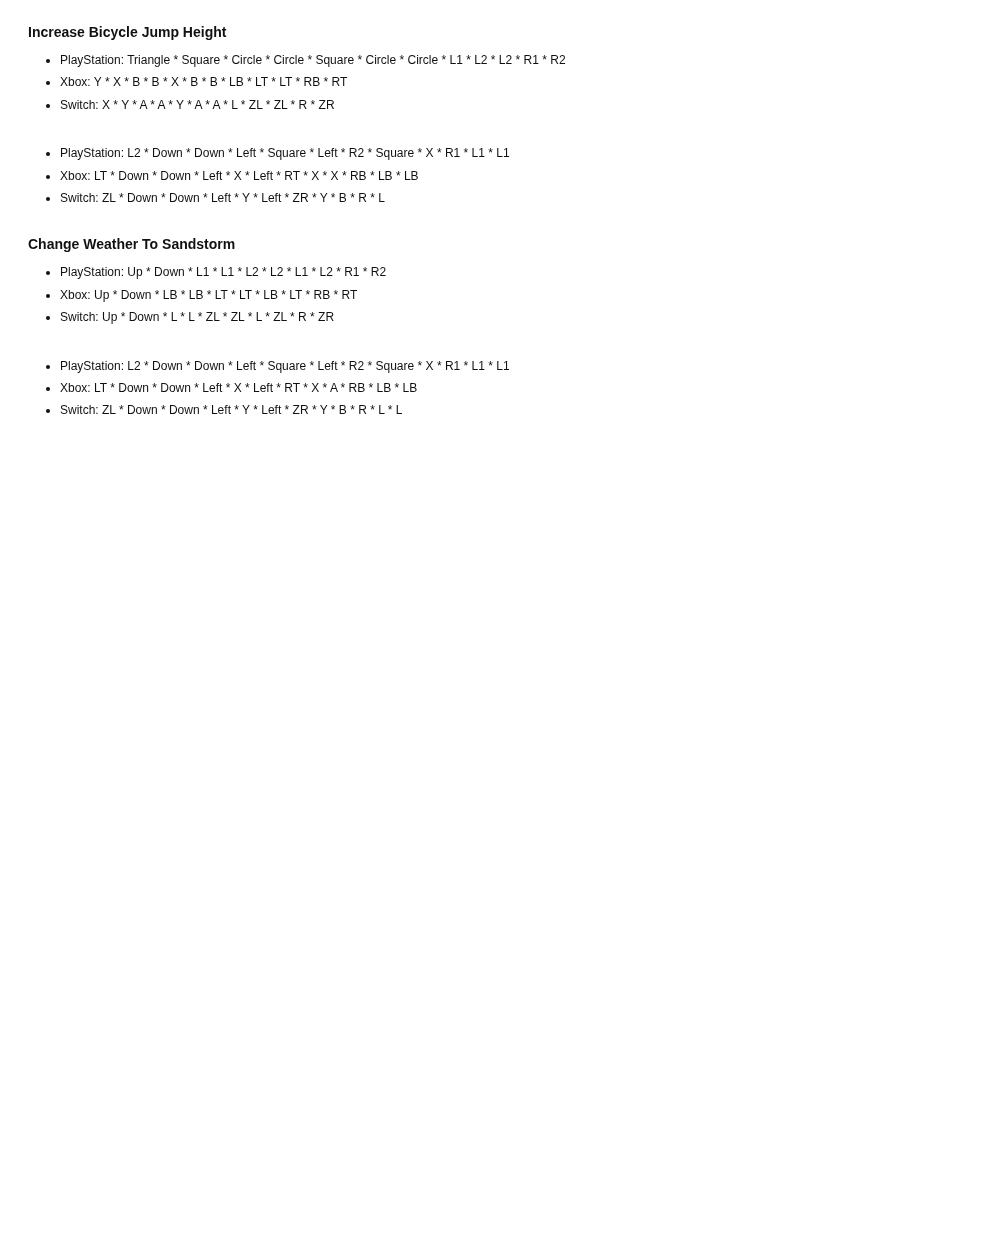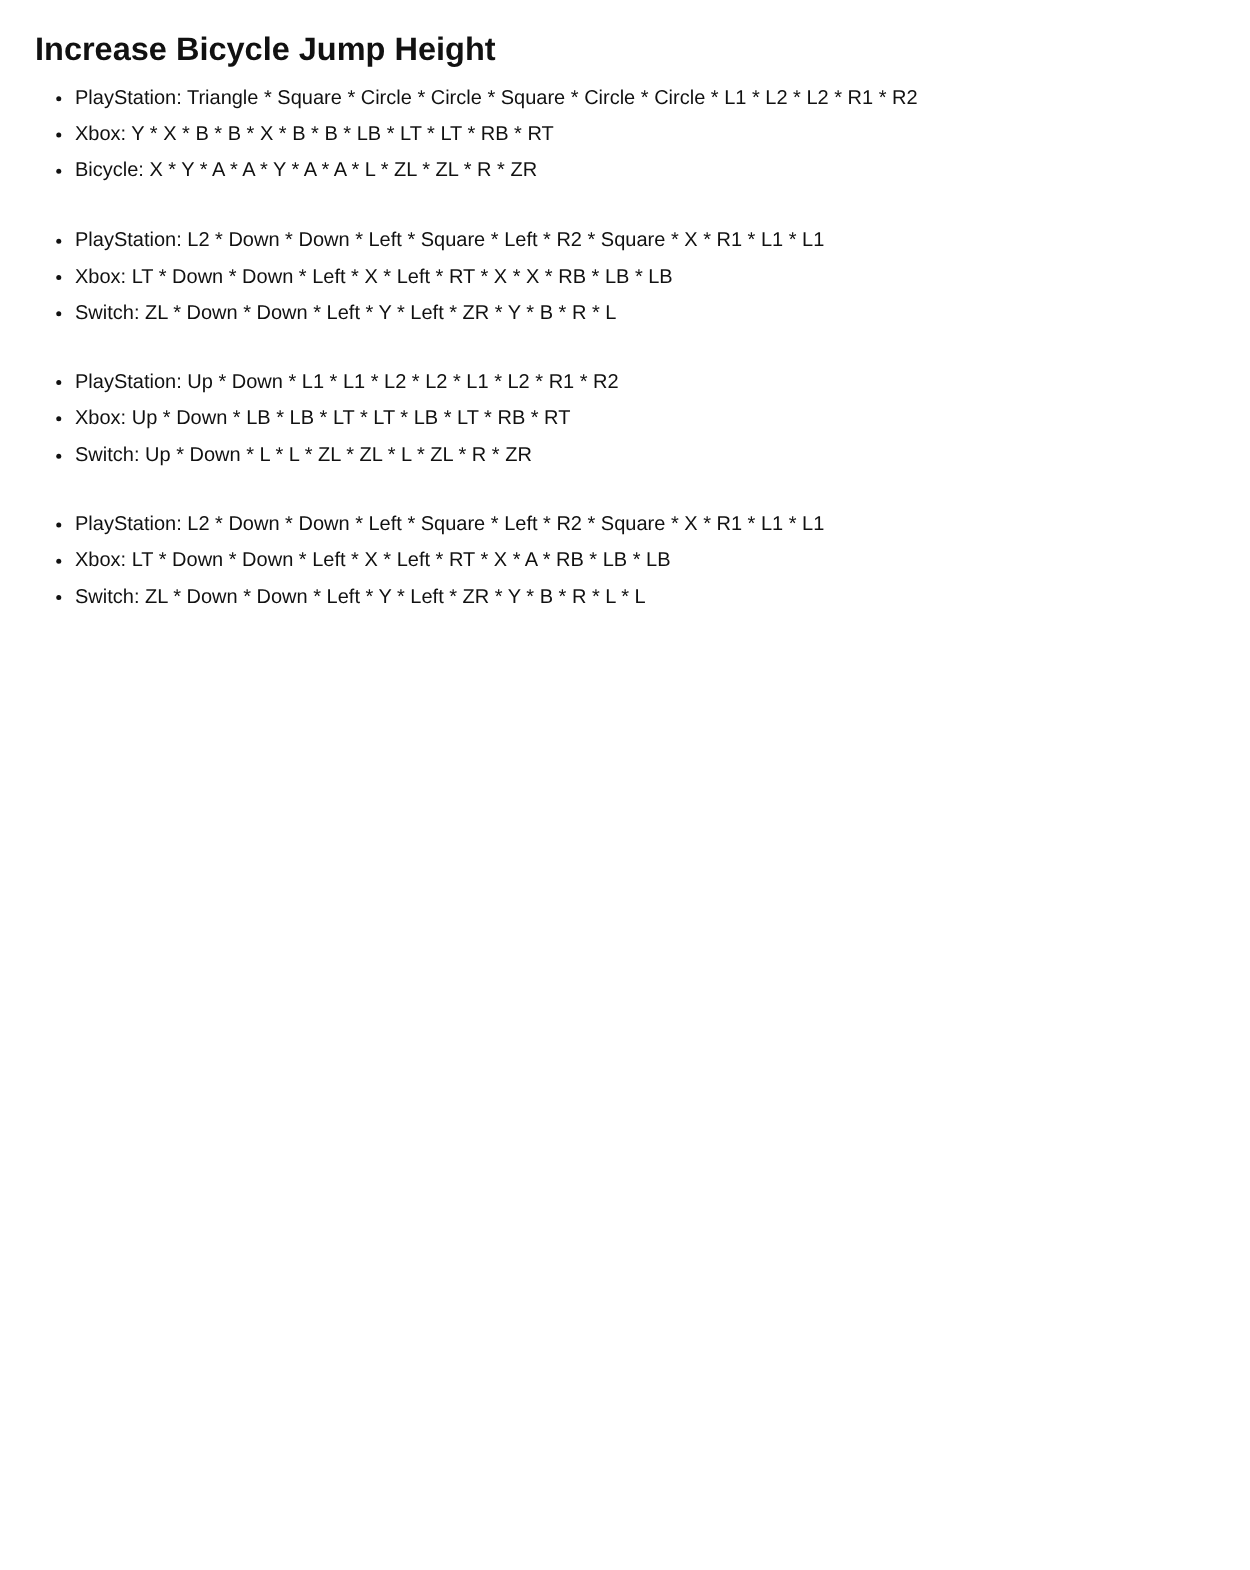--- a/index.html
+++ b/index.html
@@ -16,56 +16,57 @@
       padding: 24px 28px;
       width: 1000px;
       min-height: 1256px;
     }
 
     .section {
       margin-bottom: 28px;
     }
 
     .section-title {
-      font-size: 26px;
+      font-size: 14px;
       font-weight: bold;
       margin-bottom: 10px;
     }
 
     .section ul {
       list-style: disc;
       padding-left: 32px;
       line-height: 1.7;
     }
 
     .section ul li {
       margin-bottom: 2px;
-      font-size: 16px;
+      font-size: 12px;
     }
   </style>
 </head>
 <body>
 
 <div id="app">
     <div class="section">
       <div class="section-title">Increase Bicycle Jump Height</div>
       <ul>
         <li>PlayStation: Triangle * Square * Circle * Circle * Square * Circle * Circle * L1 * L2 * L2 * R1 * R2</li>
         <li>Xbox: Y * X * B * B * X * B * B * LB * LT * LT * RB * RT</li>
-        <li>Bicycle: X * Y * A * A * Y * A * A * L * ZL * ZL * R * ZR</li>
+        <li>Switch: X * Y * A * A * Y * A * A * L * ZL * ZL * R * ZR</li>
       </ul>
     </div>
     <div class="section">
       <ul>
         <li>PlayStation: L2 * Down * Down * Left * Square * Left * R2 * Square * X * R1 * L1 * L1</li>
         <li>Xbox: LT * Down * Down * Left * X * Left * RT * X * X * RB * LB * LB</li>
         <li>Switch: ZL * Down * Down * Left * Y * Left * ZR * Y * B * R * L</li>
       </ul>
     </div>
     <div class="section">
+      <div class="section-title">Change Weather To Sandstorm</div>
       <ul>
         <li>PlayStation: Up * Down * L1 * L1 * L2 * L2 * L1 * L2 * R1 * R2</li>
         <li>Xbox: Up * Down * LB * LB * LT * LT * LB * LT * RB * RT</li>
         <li>Switch: Up * Down * L * L * ZL * ZL * L * ZL * R * ZR</li>
       </ul>
     </div>
     <div class="section">
       <ul>
         <li>PlayStation: L2 * Down * Down * Left * Square * Left * R2 * Square * X * R1 * L1 * L1</li>
         <li>Xbox: LT * Down * Down * Left * X * Left * RT * X * A * RB * LB * LB</li>

